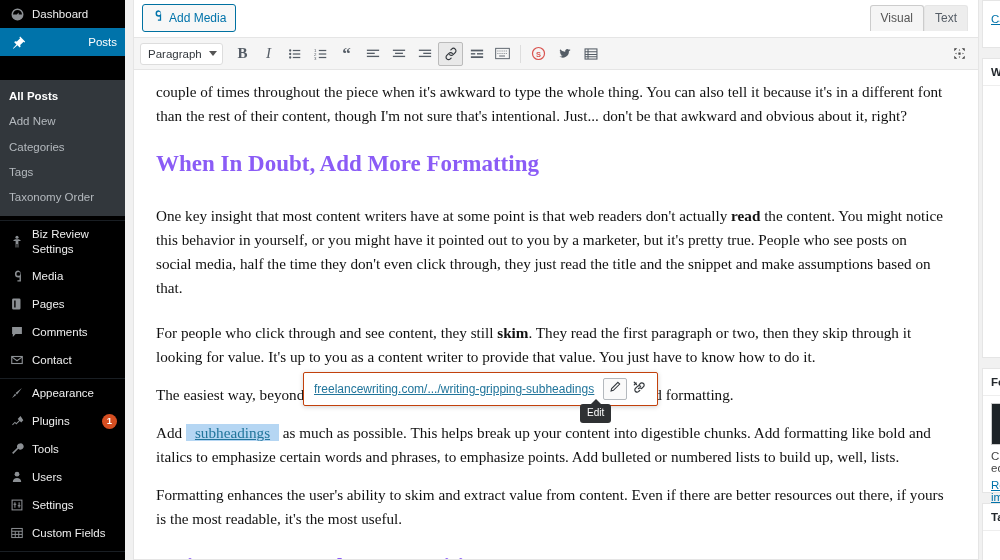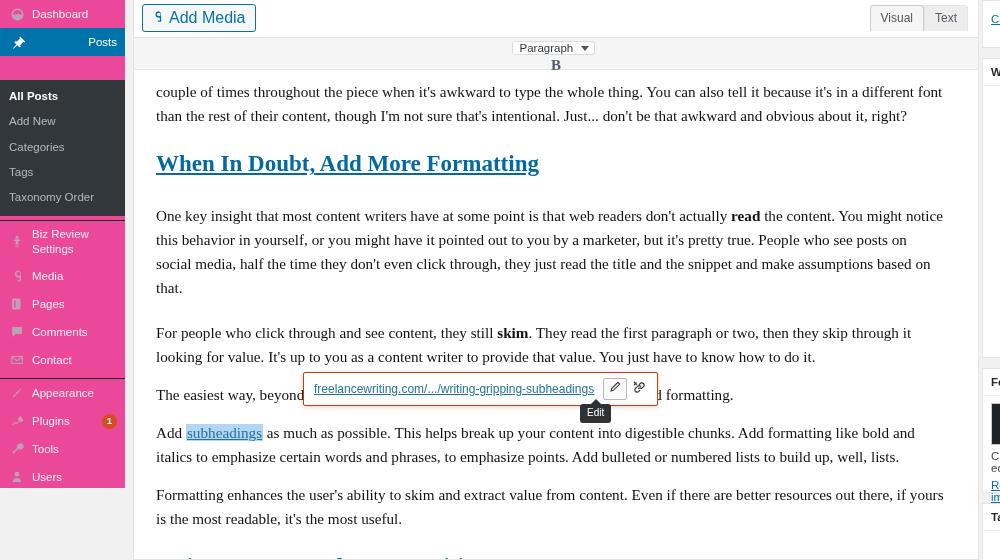--- a/index.html
+++ b/index.html
@@ -6,22 +6,22 @@
   html, body {
     width: 1000px; height: 560px;
     overflow: hidden;
     font-family: "Liberation Sans", sans-serif;
     background: #f1f1f1;
   }
   .app { position: relative; width: 1000px; height: 560px; display: flex; }
 
   
   .adminmenu {
-    width: 125px; min-width: 125px; height: 488px;
-    background: #ec4899; color: #b4b9be;
+    width: 125px; min-width: 125px; height: 560px;
+    background: #000000; color: #b4b9be;
     font-size: 11.5px; overflow: hidden;
     position: relative; z-index: 30;
   }
   .menu-item {
     display: flex; align-items: center; gap: 7px;
     padding: 6px 8px 6px 9px;
     min-height: 28px; line-height: 1.25;
     color: #eee; position: relative;
   }
   .menu-item .mlabel { flex: 1; }
@@ -68,41 +68,41 @@
     display: flex; flex-direction: column; height: 560px;
     width: 846px;
   }
   .media-bar {
     display: flex; align-items: center; gap: 8px;
     padding: 4px 8px 5px 8px; background: #fff;
     border-bottom: 1px solid #e5e5e5; position: relative;
   }
   .btn-add-media {
     display: inline-flex; align-items: center; gap: 5px;
-    padding: 4px 9px 4px 8px; font-size: 16px;
+    padding: 4px 9px 4px 8px; font-size: 12px;
     color: #0073aa; background: #f7f7f7;
     border: 1px solid #0071a1; border-radius: 3px;
     line-height: 18px; cursor: pointer;
   }
   .editor-tabs {
     margin-left: auto; display: flex; align-items: flex-end;
     gap: 0; height: 26px; padding-right: 2px;
   }
   .etab {
     padding: 4px 10px 5px 10px; font-size: 12px;
     color: #555d66; background: #ededed;
     border: 1px solid #e5e5e5; border-bottom: none;
     border-radius: 3px 3px 0 0; cursor: pointer; line-height: 16px;
   }
   .etab.active { background: #f5f5f5; color: #555; border-color: #ccc; }
 
   .tool-row {
     display: flex; align-items: center;
     background: #f5f5f5; border-bottom: 1px solid #e5e5e5;
-    padding: 3px 6px; gap: 1px; height: 32px; flex-direction: column;
+    padding: 3px 6px; gap: 1px; height: 32px;
   }
   .fmt-select {
     display: inline-flex; align-items: center; justify-content: space-between;
     width: 83px; height: 22px; padding: 0 5px 0 7px;
     background: #fff; border: 1px solid #ddd; border-radius: 3px;
     font-size: 11.5px; color: #32373c; cursor: pointer; margin-right: 6px;
   }
   .caret { width: 0; height: 0; border-left: 4px solid transparent;
     border-right: 4px solid transparent; border-top: 5px solid #555; }
   .tbtn {
@@ -117,29 +117,29 @@
 
   .content-area {
     flex: 1; background: #fff; overflow: hidden;
     padding: 10px 34px 0 22px; position: relative;
     font-family: "Liberation Serif", serif;
     color: #111; font-size: 15.2px; line-height: 1.58;
   }
   .content-area p { margin: 0 0 14px 0; }
   .content-area h2 {
     font-family: "Liberation Serif", serif;
-    font-size: 23px; font-weight: bold; color: #0369a1;
-    margin: 22px 0 26px 0; line-height: 1.2; text-decoration: underline;
+    font-size: 23px; font-weight: bold; color: #8b5cf6;
+    margin: 22px 0 26px 0; line-height: 1.2;
   }
   .content-area p.spaced-top { margin-top: 21px; }
   .content-area b { font-weight: bold; }
   .content-area i { font-style: italic; }
   a.inline-link {
     color: #21759b; text-decoration: underline;
-    background: #b5d6f3; padding: 0 1px;
+    background: #b5d6f3; padding: 0 9px;
   }
 
   
   .link-popover {
     position: absolute; left: 178px; top: 372px;
     background: #fff; border: 1px solid #c2410c;
     box-shadow: 0 1px 5px rgba(0,0,0,.18);
     display: flex; align-items: center; padding: 5px 6px 5px 10px;
     border-radius: 2px; z-index: 20;
     font-family: "Liberation Sans", sans-serif;

